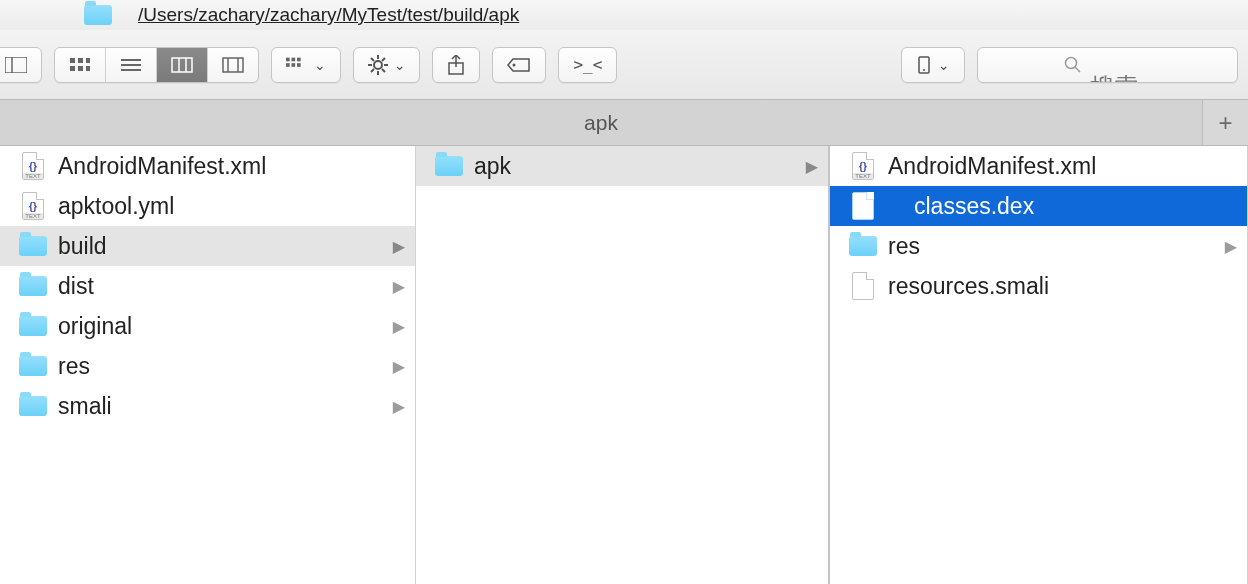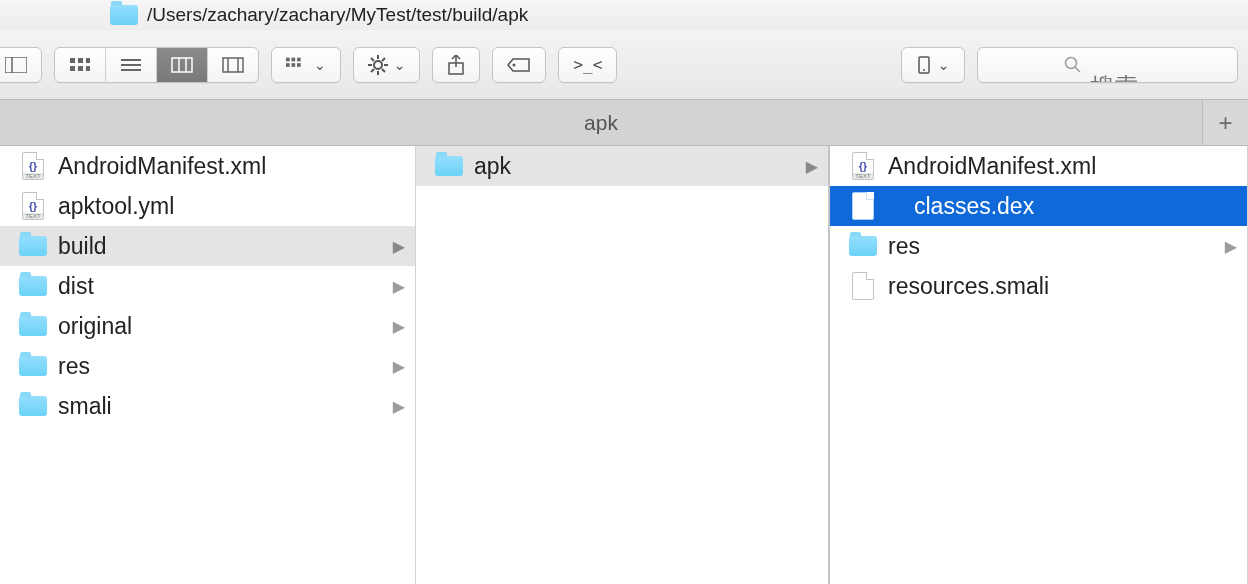--- a/index.html
+++ b/index.html
@@ -11,24 +11,25 @@
       height: 584px;
       overflow: hidden;
       color: #222;
     }
 
     
     .pathbar {
       height: 30px;
       display: flex;
       align-items: center;
-      padding-left: 110px;
-      gap: 9px;
+      padding-left: 84px;
+      gap: 26px;
       background: linear-gradient(#f6f6f6, #ececec);
       font-size: 19px;
+      text-decoration: underline;
     }
 
     
     .toolbar {
       height: 70px;
       display: flex;
       align-items: center;
       padding: 0 10px;
       gap: 12px;
       background: linear-gradient(#f3f3f3, #e8e8e8);

